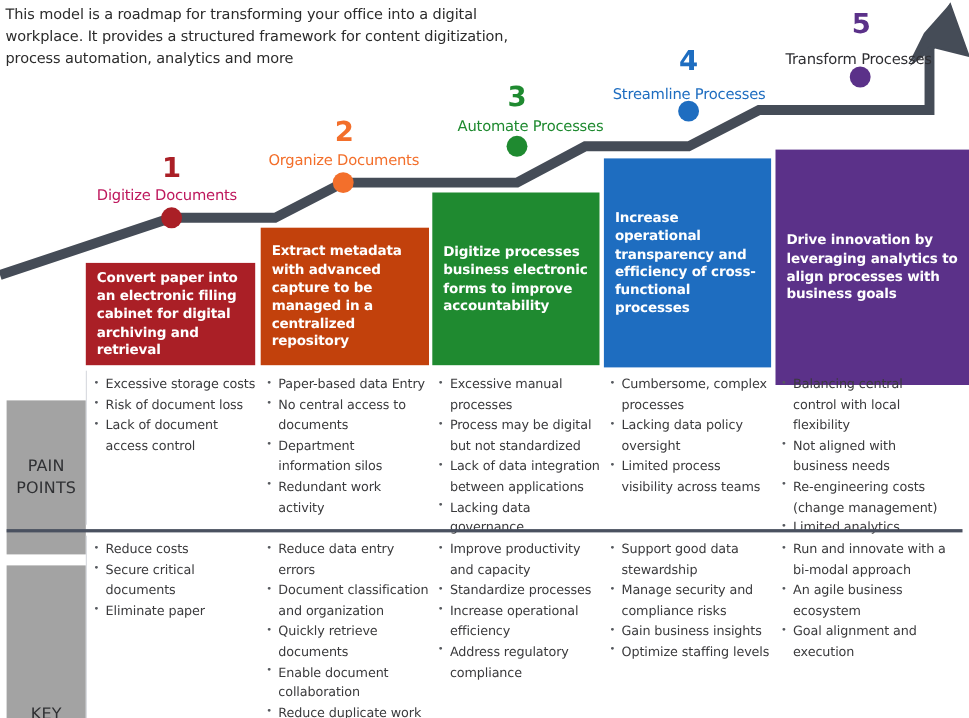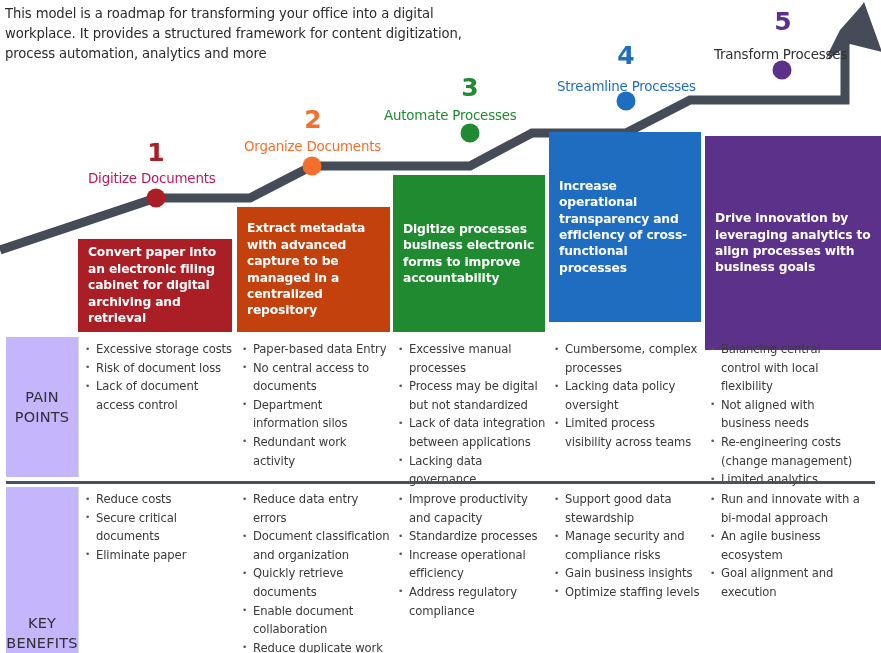--- a/index.html
+++ b/index.html
@@ -66,24 +66,25 @@
     display: flex;
     align-items: center;
     letter-spacing: -0.15px;
   }
 
   
   .row-label {
     position: absolute;
     left: 6px;
     width: 72px;
-    background: #c4b5fd;
+    background: #a3a3a3;
     display: flex;
     align-items: center;
     justify-content: center;
+    margin-top: 27px;
   }
   .row-label span {
     font-family: "DejaVu Sans", sans-serif;
     font-size: 14.5px;
     font-weight: 400;
     color: #2f3033;
     text-align: center;
     line-height: 20px;
     letter-spacing: 0.2px;
   }
@@ -143,28 +144,28 @@
   </svg>
 
   <div class="step-num" style="left:136px; top:140px; color:#AA1F26;">1</div>
   <div class="step-num" style="left:293px; top:107px; color:#F36F2B;">2</div>
   <div class="step-num" style="left:450px; top:75px; color:#1F8A30;">3</div>
   <div class="step-num" style="left:606px; top:43px; color:#1E6DC0;">4</div>
   <div class="step-num" style="left:763px; top:9px; color:#5B3189;">5</div>
 
   <div class="step-cap" style="left:88px; top:172px; color:#be185d;">Digitize Documents</div>
   <div class="step-cap" style="left:244px; top:140px; color:#F36F2B;">Organize Documents</div>
-  <div class="step-cap" style="left:384px; top:109px; color:#1F8A30;">Automate Processes</div>
+  <div class="step-cap" style="left:416px; top:109px; color:#1F8A30;">Automate Processes</div>
   <div class="step-cap" style="left:557px; top:80px; color:#1E6DC0;text-align:right;">Streamline Processes</div>
   <div class="step-cap" style="left:714px; top:48px; color:#2f2f33;">Transform Processes</div>
 
   <div class="cbox" style="left:78px;  top:239px; width:154px; height:93px; background:#AA1F26;">Convert paper into an electronic filing cabinet for digital archiving and retrieval</div>
   <div class="cbox" style="left:237px; top:207px; width:153px; height:125px; background:#c2410c;">Extract metadata with advanced capture to be managed in a centralized repository</div>
   <div class="cbox" style="left:393px; top:175px; width:152px; height:157px; background:#1F8A30;">Digitize processes business electronic forms to improve accountability</div>
-  <div class="cbox" style="left:549px; top:132px; width:152px; height:190px; background:#1E6DC0;">Increase operational transparency and efficiency of cross-functional processes</div>
+  <div class="cbox" style="left:549px; top:144px; width:152px; height:190px; background:#1E6DC0;">Increase operational transparency and efficiency of cross-functional processes</div>
   <div class="cbox" style="left:705px; top:104px; width:179px; height:214px; background:#5B3189;margin-top:32px;">Drive innovation by leveraging analytics to align processes with business goals</div>
 
   <div class="row-label" style="top:337px; height:140px;">
     <span>
       <span>PAIN</span><br>
       <span>POINTS</span>
     </span>
   </div>
   <div class="vline" style="left:78px; top:337px; height:140px;"></div>
 

